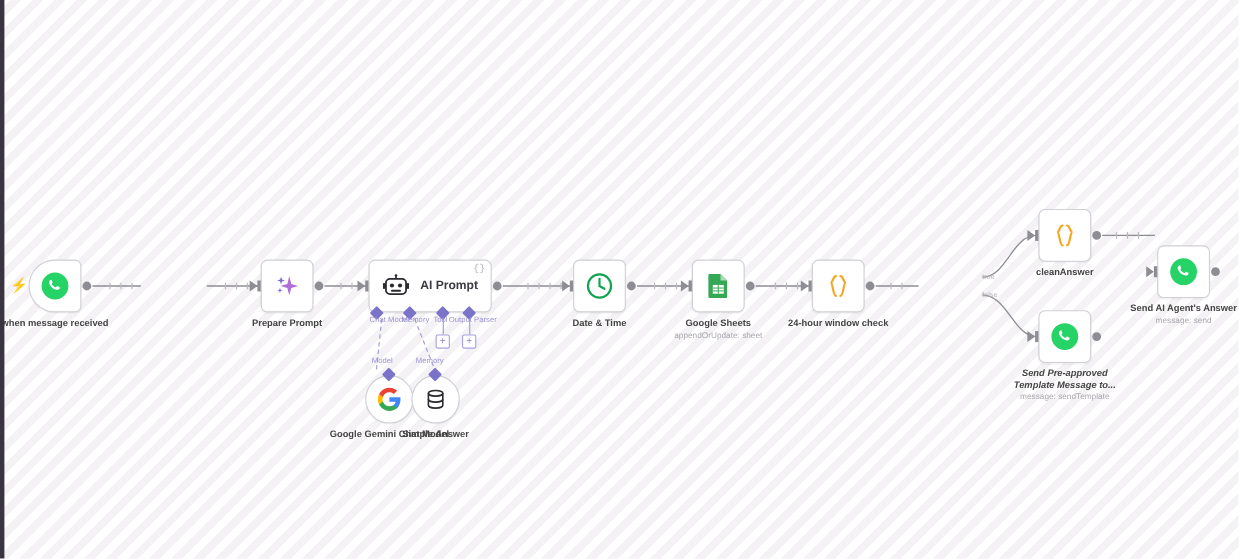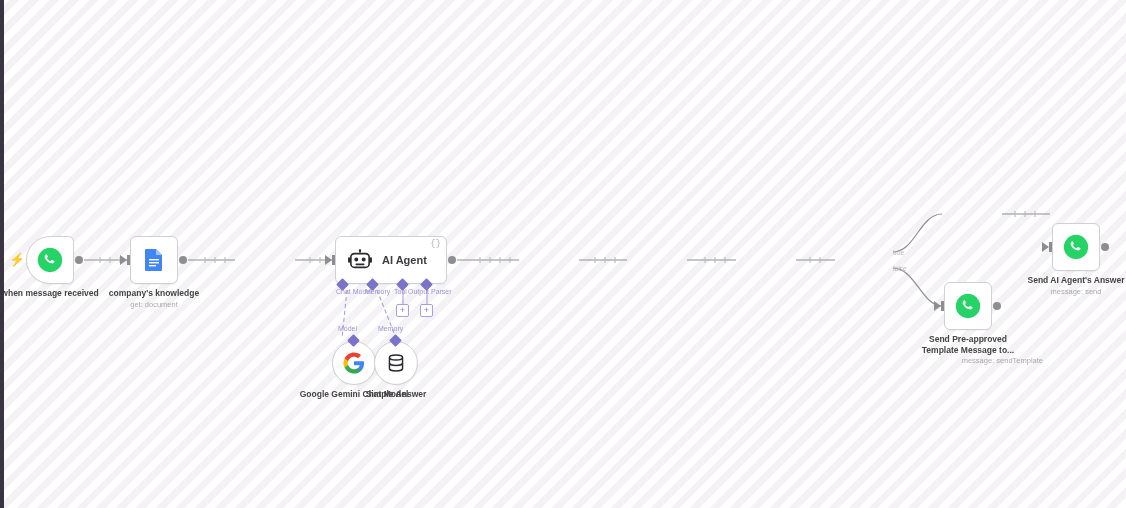--- a/index.html
+++ b/index.html
@@ -66,21 +66,21 @@
     top: 52px; left: 50%;
     transform: translateX(-50%);
     width: 150px;
     text-align: center;
     font-size: 8.5px;
     font-weight: bold;
     color: #444;
     line-height: 11px;
     white-space: nowrap;
   }
-  .nlabel.wrap { white-space: normal; width: 104px; }
+  .nlabel.wrap { white-space: normal; width: 104px; font-style: italic; }
   .nsub {
     position: absolute;
     left: 50%;
     transform: translateX(-50%);
     width: 150px;
     text-align: center;
     font-size: 7.5px;
     color: #a9a7ad;
     line-height: 10px;
     white-space: nowrap;
@@ -240,52 +240,49 @@
       <span class="bolt">⚡</span>
       <svg class="ico" width="26" height="26" viewBox="0 0 32 32">
         <circle cx="16" cy="16" r="15" fill="#25D366"></circle>
         <path d="M11.5 9.2c-.4 0-.8.1-1.1.5-.4.4-1 1-1 2.4s1 2.8 1.2 3c.1.2 2 3.2 5 4.4 2.5 1 3 .8 3.6.75.6-.05 1.8-.73 2.05-1.45.25-.72.25-1.33.18-1.46-.08-.12-.28-.2-.58-.35-.3-.15-1.8-.89-2.08-.99-.28-.1-.48-.15-.68.15-.2.3-.78.99-.96 1.19-.18.2-.35.22-.65.07-.3-.15-1.28-.47-2.43-1.5-.9-.8-1.5-1.79-1.68-2.09-.18-.3-.02-.46.13-.61.14-.14.3-.35.45-.53.15-.18.2-.3.3-.5.1-.2.05-.38-.02-.53-.07-.15-.67-1.65-.92-2.26-.24-.58-.48-.5-.67-.51h-.16z" fill="#fff"></path>
       </svg>
       <span class="port out"></span>
     </div>
     <div class="nlabel">when message received</div>
   </div>
 
-  <div class="node" style="left:130px; top:236px;">
-    <div class="nbox">
-      <span class="port-arrow"></span>
-      <svg class="ico" width="22" height="24" viewBox="0 0 22 24">
-        <path d="M3 1h10l6 6v15a1 1 0 0 1-1 1H3a1 1 0 0 1-1-1V2a1 1 0 0 1 1-1z" fill="#4285F4"></path>
-        <path d="M13 1l6 6h-6z" fill="#A1C2FA"></path>
-        <rect x="6" y="11" width="10" height="1.4" fill="#fff"></rect>
-        <rect x="6" y="14" width="10" height="1.4" fill="#fff"></rect>
-        <rect x="6" y="17" width="7" height="1.4" fill="#fff"></rect>
-      </svg>
-      <span class="port out"></span>
-    </div>
-    <div class="nlabel">company's knowledge</div>
-    <div class="nsub" style="top:64px;">get: document</div>
-  </div>
-
+
+  <div class="node" style="left:237px; top:236px;">
+    <div class="nbox">
+      <span class="port-arrow"></span>
+      <svg class="ico" width="26" height="26" viewBox="0 0 26 26">
+        <path d="M15 4 L16.8 11.2 L23 13 L16.8 14.8 L15 21.5 L13.2 14.8 L7 13 L13.2 11.2 Z" fill="#b06fd8"></path>
+        <path d="M7.5 4.5 L8.4 7.2 L11 8 L8.4 8.8 L7.5 11.5 L6.6 8.8 L4 8 L6.6 7.2 Z" fill="#7e6ed8"></path>
+        <path d="M6.5 14.5 L7.1 16.4 L9 17 L7.1 17.6 L6.5 19.5 L5.9 17.6 L4 17 L5.9 16.4 Z" fill="#7e6ed8"></path>
+      </svg>
+      <span class="port out"></span>
+    </div>
+    <div class="nlabel">Prepare Prompt</div>
+  </div>
 
   <div class="node" style="left:335px; top:236px;">
     <div class="nbox wide">
       <span class="port-arrow"></span>
       <span class="agent-braces">{}</span>
       <svg class="ico" width="24" height="22" viewBox="0 0 26 24">
         <path d="M13 1 v3" stroke="#2a2a2f" stroke-width="1.6" fill="none"></path>
         <circle cx="13" cy="1.6" r="1.3" fill="#2a2a2f"></circle>
         <rect x="3" y="5" width="20" height="15" rx="4" fill="none" stroke="#2a2a2f" stroke-width="1.8"></rect>
         <circle cx="9" cy="11.5" r="2.1" fill="#2a2a2f"></circle>
         <circle cx="17" cy="11.5" r="2.1" fill="#2a2a2f"></circle>
         <rect x="8" y="15.8" width="10" height="1.8" rx=".9" fill="#2a2a2f"></rect>
         <rect x="0" y="9" width="2.2" height="6" rx="1" fill="#2a2a2f"></rect>
         <rect x="23.8" y="9" width="2.2" height="6" rx="1" fill="#2a2a2f"></rect>
       </svg>
-      <span class="agent-name">AI Agent</span>
+      <span class="agent-name">AI Prompt</span>
       <span class="port out"></span>
     </div>
   </div>
 
   <div class="subport" style="left:338px; top:280px;"></div>
   <div class="subport" style="left:368px; top:280px;"></div>
   <div class="subport" style="left:398px; top:280px;"></div>
   <div class="subport" style="left:422px; top:280px;"></div>
 
   <div class="subport-label" style="left:336px; top:288px;">Chat Model</div>
@@ -316,26 +313,75 @@
     <div class="nbox round">
       <svg class="ico" width="20" height="20" viewBox="0 0 22 22">
         <ellipse cx="11" cy="5" rx="7.2" ry="2.8" fill="none" stroke="#2a2a2f" stroke-width="1.6"></ellipse>
         <path d="M3.8 5 v12 c0 1.5 3.2 2.8 7.2 2.8 s7.2-1.3 7.2-2.8 V5" fill="none" stroke="#2a2a2f" stroke-width="1.6"></path>
         <path d="M3.8 11 c0 1.5 3.2 2.8 7.2 2.8 s7.2-1.3 7.2-2.8" fill="none" stroke="#2a2a2f" stroke-width="1.6"></path>
       </svg>
     </div>
     <div class="subnode-label">Simple Answer</div>
   </div>
 
-
-
+  <div class="node" style="left:521px; top:236px;">
+    <div class="nbox">
+      <span class="port-arrow"></span>
+      <svg class="ico" width="26" height="26" viewBox="0 0 26 26">
+        <circle cx="13" cy="13" r="10.5" fill="none" stroke="#13A452" stroke-width="2"></circle>
+        <path d="M13 6.5 V13 L17.5 15.5" fill="none" stroke="#13A452" stroke-width="2" stroke-linecap="round"></path>
+      </svg>
+      <span class="port out"></span>
+    </div>
+    <div class="nlabel">Date &amp; Time</div>
+  </div>
+
+  <div class="node" style="left:629px; top:236px;">
+    <div class="nbox">
+      <span class="port-arrow"></span>
+      <svg class="ico" width="22" height="24" viewBox="0 0 22 24">
+        <path d="M3 1h10l6 6v15a1 1 0 0 1-1 1H3a1 1 0 0 1-1-1V2a1 1 0 0 1 1-1z" fill="#34A853"></path>
+        <path d="M13 1l6 6h-6z" fill="#A8DCBB"></path>
+        <rect x="6" y="11" width="10" height="8" fill="#fff"></rect>
+        <rect x="6" y="13.4" width="10" height="0.9" fill="#34A853"></rect>
+        <rect x="6" y="16" width="10" height="0.9" fill="#34A853"></rect>
+        <rect x="10.5" y="11" width="0.9" height="8" fill="#34A853"></rect>
+      </svg>
+      <span class="port out"></span>
+    </div>
+    <div class="nlabel">Google Sheets</div>
+    <div class="nsub" style="top:64px;">appendOrUpdate: sheet</div>
+  </div>
+
+  <div class="node" style="left:738px; top:236px;">
+    <div class="nbox">
+      <span class="port-arrow"></span>
+      <svg class="ico" width="26" height="26" viewBox="0 0 26 26">
+        <path d="M11 4 C8 4 8.5 10 6 10 C8.5 10 8 22 11 22" fill="none" stroke="#F5A623" stroke-width="2" stroke-linecap="round"></path>
+        <path d="M15 4 C18 4 17.5 10 20 10 C17.5 10 18 22 15 22" fill="none" stroke="#F5A623" stroke-width="2" stroke-linecap="round"></path>
+      </svg>
+      <span class="port out"></span>
+    </div>
+    <div class="nlabel">24-hour window check</div>
+  </div>
 
   <div class="branch-label" style="left:893px; top:249px;">true</div>
   <div class="branch-label" style="left:893px; top:265px;">false</div>
 
+  <div class="node" style="left:944px; top:190px;">
+    <div class="nbox">
+      <span class="port-arrow"></span>
+      <svg class="ico" width="26" height="26" viewBox="0 0 26 26">
+        <path d="M11 4 C8 4 8.5 10 6 10 C8.5 10 8 22 11 22" fill="none" stroke="#F5A623" stroke-width="2" stroke-linecap="round"></path>
+        <path d="M15 4 C18 4 17.5 10 20 10 C17.5 10 18 22 15 22" fill="none" stroke="#F5A623" stroke-width="2" stroke-linecap="round"></path>
+      </svg>
+      <span class="port out"></span>
+    </div>
+    <div class="nlabel">cleanAnswer</div>
+  </div>
 
   <div class="node" style="left:1052px; top:190px;margin-top:33px;">
     <div class="nbox">
       <span class="port-arrow"></span>
       <svg class="ico" width="26" height="26" viewBox="0 0 32 32">
         <circle cx="16" cy="16" r="15" fill="#25D366"></circle>
         <path d="M11.5 9.2c-.4 0-.8.1-1.1.5-.4.4-1 1-1 2.4s1 2.8 1.2 3c.1.2 2 3.2 5 4.4 2.5 1 3 .8 3.6.75.6-.05 1.8-.73 2.05-1.45.25-.72.25-1.33.18-1.46-.08-.12-.28-.2-.58-.35-.3-.15-1.8-.89-2.08-.99-.28-.1-.48-.15-.68.15-.2.3-.78.99-.96 1.19-.18.2-.35.22-.65.07-.3-.15-1.28-.47-2.43-1.5-.9-.8-1.5-1.79-1.68-2.09-.18-.3-.02-.46.13-.61.14-.14.3-.35.45-.53.15-.18.2-.3.3-.5.1-.2.05-.38-.02-.53-.07-.15-.67-1.65-.92-2.26-.24-.58-.48-.5-.67-.51h-.16z" fill="#fff"></path>
       </svg>
       <span class="port out"></span>
     </div>
@@ -346,16 +392,16 @@
   <div class="node" style="left:944px; top:282px;">
     <div class="nbox">
       <span class="port-arrow"></span>
       <svg class="ico" width="26" height="26" viewBox="0 0 32 32">
         <circle cx="16" cy="16" r="15" fill="#25D366"></circle>
         <path d="M11.5 9.2c-.4 0-.8.1-1.1.5-.4.4-1 1-1 2.4s1 2.8 1.2 3c.1.2 2 3.2 5 4.4 2.5 1 3 .8 3.6.75.6-.05 1.8-.73 2.05-1.45.25-.72.25-1.33.18-1.46-.08-.12-.28-.2-.58-.35-.3-.15-1.8-.89-2.08-.99-.28-.1-.48-.15-.68.15-.2.3-.78.99-.96 1.19-.18.2-.35.22-.65.07-.3-.15-1.28-.47-2.43-1.5-.9-.8-1.5-1.79-1.68-2.09-.18-.3-.02-.46.13-.61.14-.14.3-.35.45-.53.15-.18.2-.3.3-.5.1-.2.05-.38-.02-.53-.07-.15-.67-1.65-.92-2.26-.24-.58-.48-.5-.67-.51h-.16z" fill="#fff"></path>
       </svg>
       <span class="port out"></span>
     </div>
     <div class="nlabel wrap">Send Pre-approved Template Message to...</div>
-    <div class="nsub" style="top:74px;text-align:right;">message: sendTemplate</div>
+    <div class="nsub" style="top:74px;">message: sendTemplate</div>
   </div>
 
 </div>
 
 </body></html>

